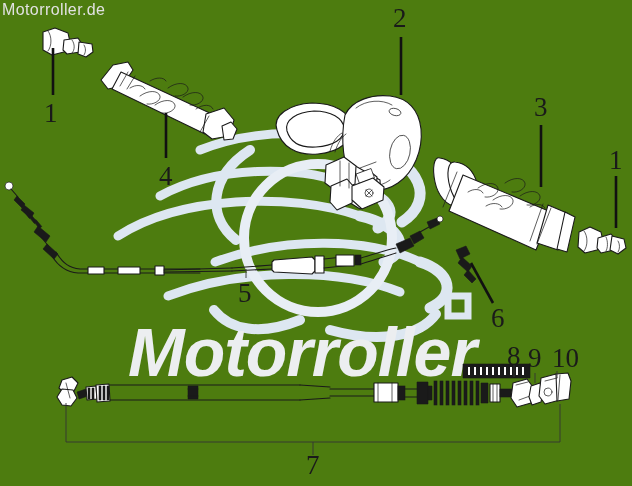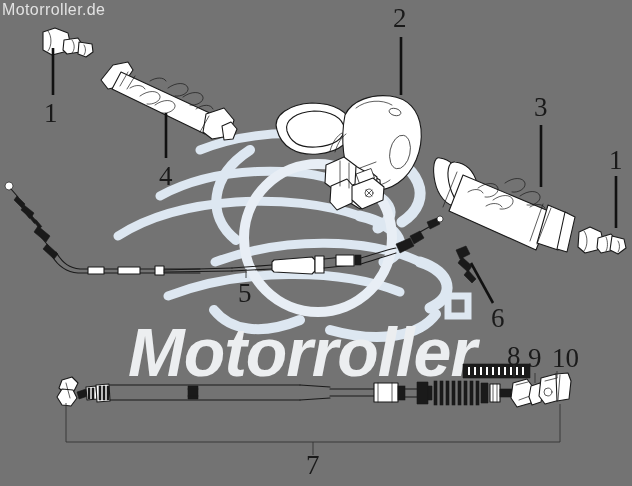--- a/index.html
+++ b/index.html
@@ -7,21 +7,21 @@
     padding: 0;
     background: #ffffff;
   }
   body {
     font-family: "Liberation Serif", serif;
   }
   #diagram-root {
     position: relative;
     width: 632px;
     height: 486px;
-    background: #737373;
+    background: #4d7c0f;
     overflow: hidden;
   }
   #diagram-root svg.layer {
     position: absolute;
     left: 0;
     top: 0;
     width: 632px;
     height: 486px;
   }
   .wm-small {

